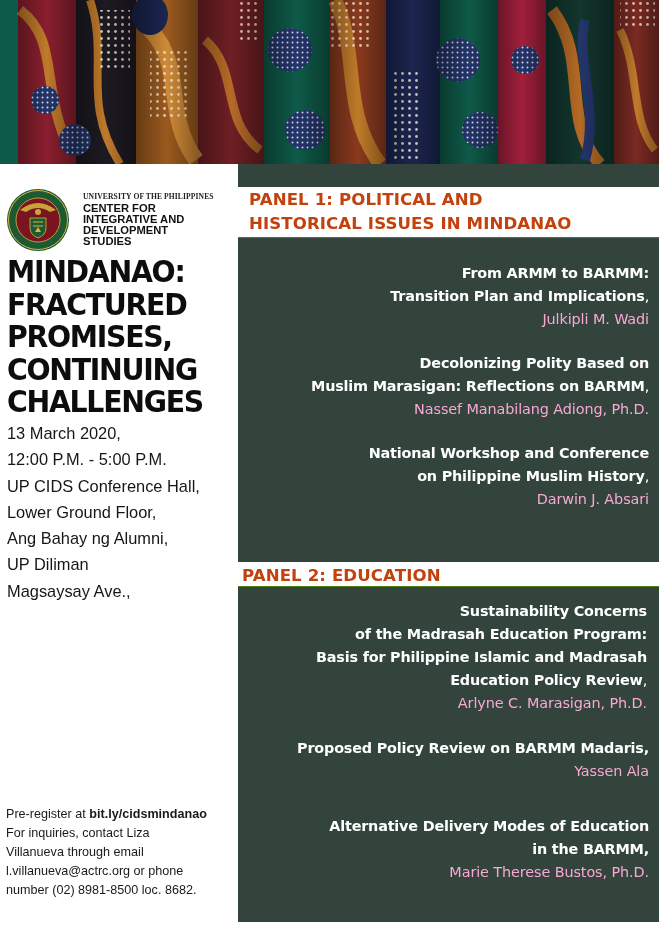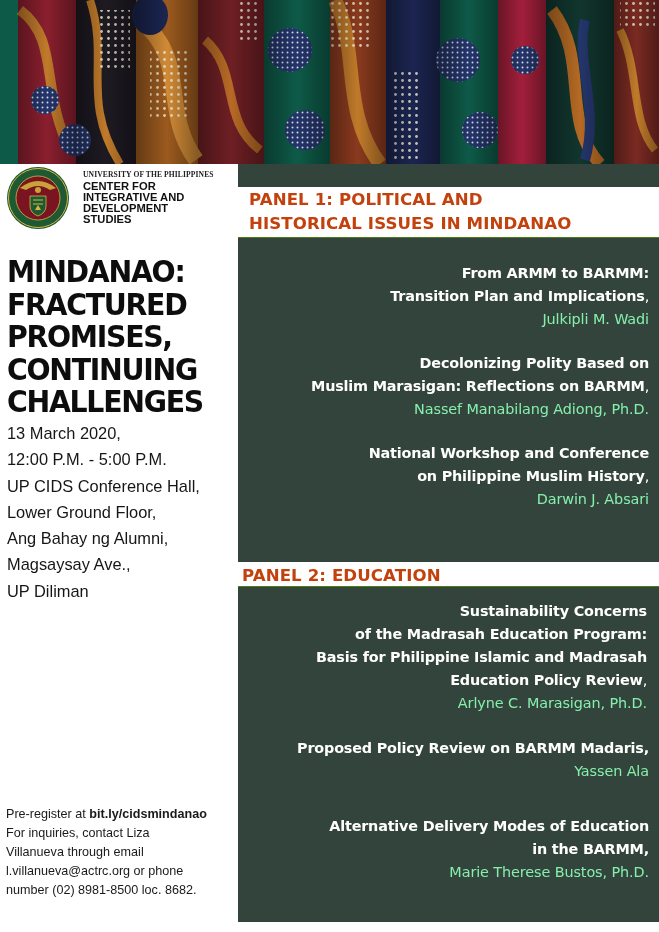--- a/index.html
+++ b/index.html
@@ -8,21 +8,21 @@
 
     
     .banner {
       position: absolute; left: 0; top: 0; width: 659px; height: 164px; overflow: hidden;
       background: #3a2418;
     }
     .banner svg { position: absolute; left: 0; top: 0; }
 
     
     .left { position: absolute; left: 0; top: 164px; width: 238px; height: 768px; background: #fff; }
-    .logo-row { position: absolute; left: 6px; top: 2px; display: flex; align-items: center; }
+    .logo-row { position: absolute; left: 6px; top: 24px; display: flex; align-items: center; }
     .seal { width: 64px; height: 64px; }
     .logo-text { margin-left: 13px; line-height: 1; }
     .logo-uni { font-family: "Liberation Serif", serif; font-weight: bold; font-size: 7.6px; color: #222; letter-spacing: 0.1px; margin-bottom: 2px; }
     .logo-center { font-family: "Liberation Sans", sans-serif; font-weight: bold; font-size: 11.2px; color: #111; line-height: 11px; }
 
     .title {
       position: absolute; left: 7px; top: 92px; width: 230px;
       font-family: "DejaVu Sans", sans-serif; font-weight: bold; font-size: 30.5px; line-height: 32.5px;
       color: #0d0d0d; letter-spacing: -1.4px; transform: scaleX(0.93); transform-origin: left top;
     }
@@ -39,21 +39,21 @@
     .right { position: absolute; left: 238px; top: 164px; width: 421px; height: 768px; background: #fff; }
     .cap-top { position: absolute; left: 0; top: 0; width: 421px; height: 23px; background: #33443c; }
     .panel-head {
       position: absolute; left: 11px; font-family: "DejaVu Sans", sans-serif; font-weight: bold;
       color: #c2410c; font-size: 16.6px; line-height: 24px; letter-spacing: 0.1px;
     }
     .panel-head div { white-space: nowrap; }
     .panel-box { position: absolute; left: 0; width: 421px; background: #33443c; border-top: 1px solid #4d7c0f; }
     .talk { position: absolute; right: 10px; text-align: right; color: #ffffff; }
     .talk .t { font-family: "DejaVu Sans", sans-serif; font-weight: bold; font-size: 14.4px; line-height: 23px; white-space: nowrap; letter-spacing: -0.2px; }
-    .talk .a { font-family: "DejaVu Sans", sans-serif; font-weight: normal; font-size: 14.4px; line-height: 23px; white-space: nowrap; color: #86efac; letter-spacing: -0.1px; }
+    .talk .a { font-family: "DejaVu Sans", sans-serif; font-weight: normal; font-size: 14.4px; line-height: 23px; white-space: nowrap; color: #f9a8d4; letter-spacing: -0.1px; }
     .talk .comma { font-weight: normal; }
   </style>
 </head>
 <body>
 
 <div class="banner">
   <svg width="659" height="164" viewBox="0 0 659 164">
     <defs>
       <pattern id="dots" width="7" height="7" patternUnits="userSpaceOnUse">
         <circle cx="3.5" cy="3.5" r="1.4" fill="#efe6cf" opacity="0.85"></circle>
@@ -150,22 +150,22 @@
     <div>CONTINUING</div>
     <div>CHALLENGES</div>
   </div>
 
   <div class="details">
     <div>13 March 2020,</div>
     <div>12:00 P.M. - 5:00 P.M.</div>
     <div>UP CIDS Conference Hall,</div>
     <div>Lower Ground Floor,</div>
     <div>Ang Bahay ng Alumni,</div>
+    <div>UP Diliman</div>
     <div>Magsaysay Ave.,</div>
-    <div>UP Diliman</div>
   </div>
 
   <div class="contact">
     <div><span>Pre-register at </span><span class="b">bit.ly/cidsmindanao</span></div>
     <div>For inquiries, contact Liza</div>
     <div>Villanueva through email</div>
     <div>l.villanueva@actrc.org or phone</div>
     <div>number (02) 8981-8500 loc. 8682.</div>
   </div>
 </div>

